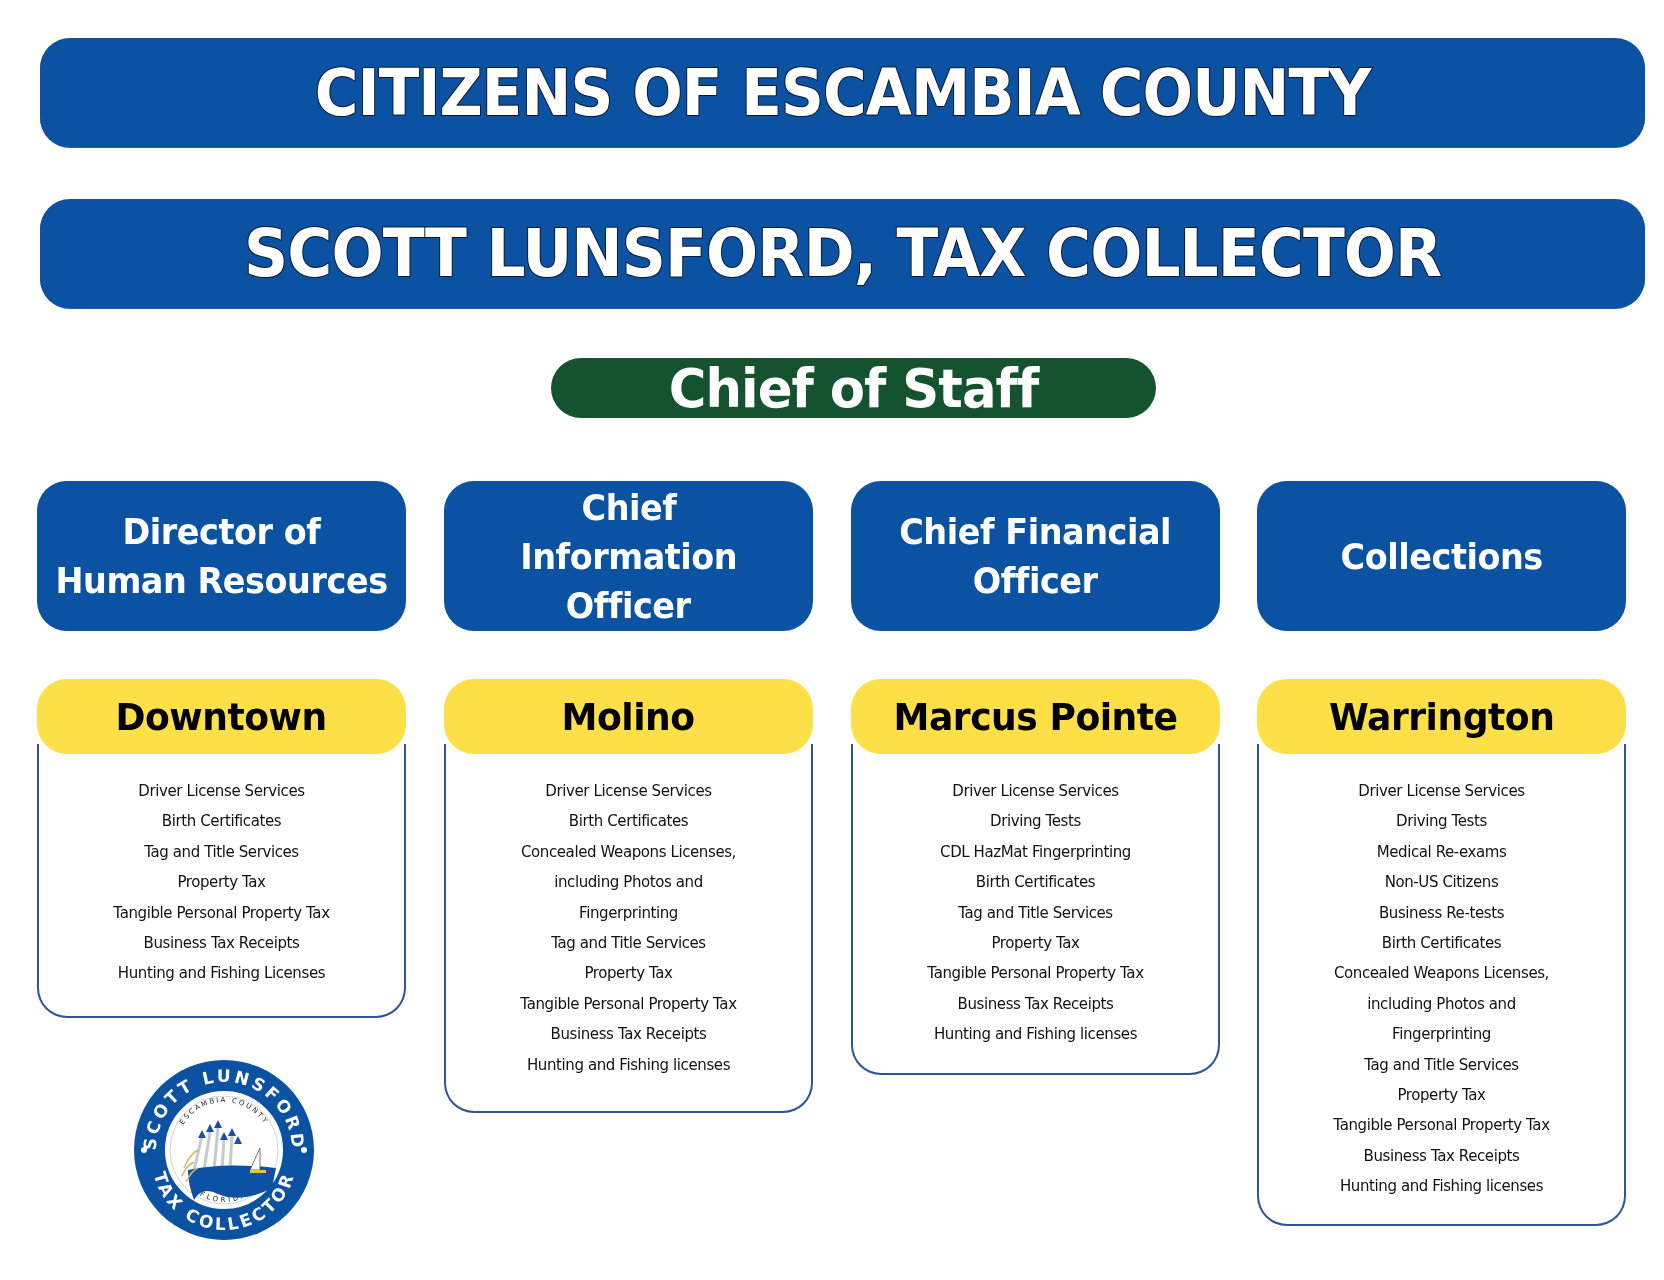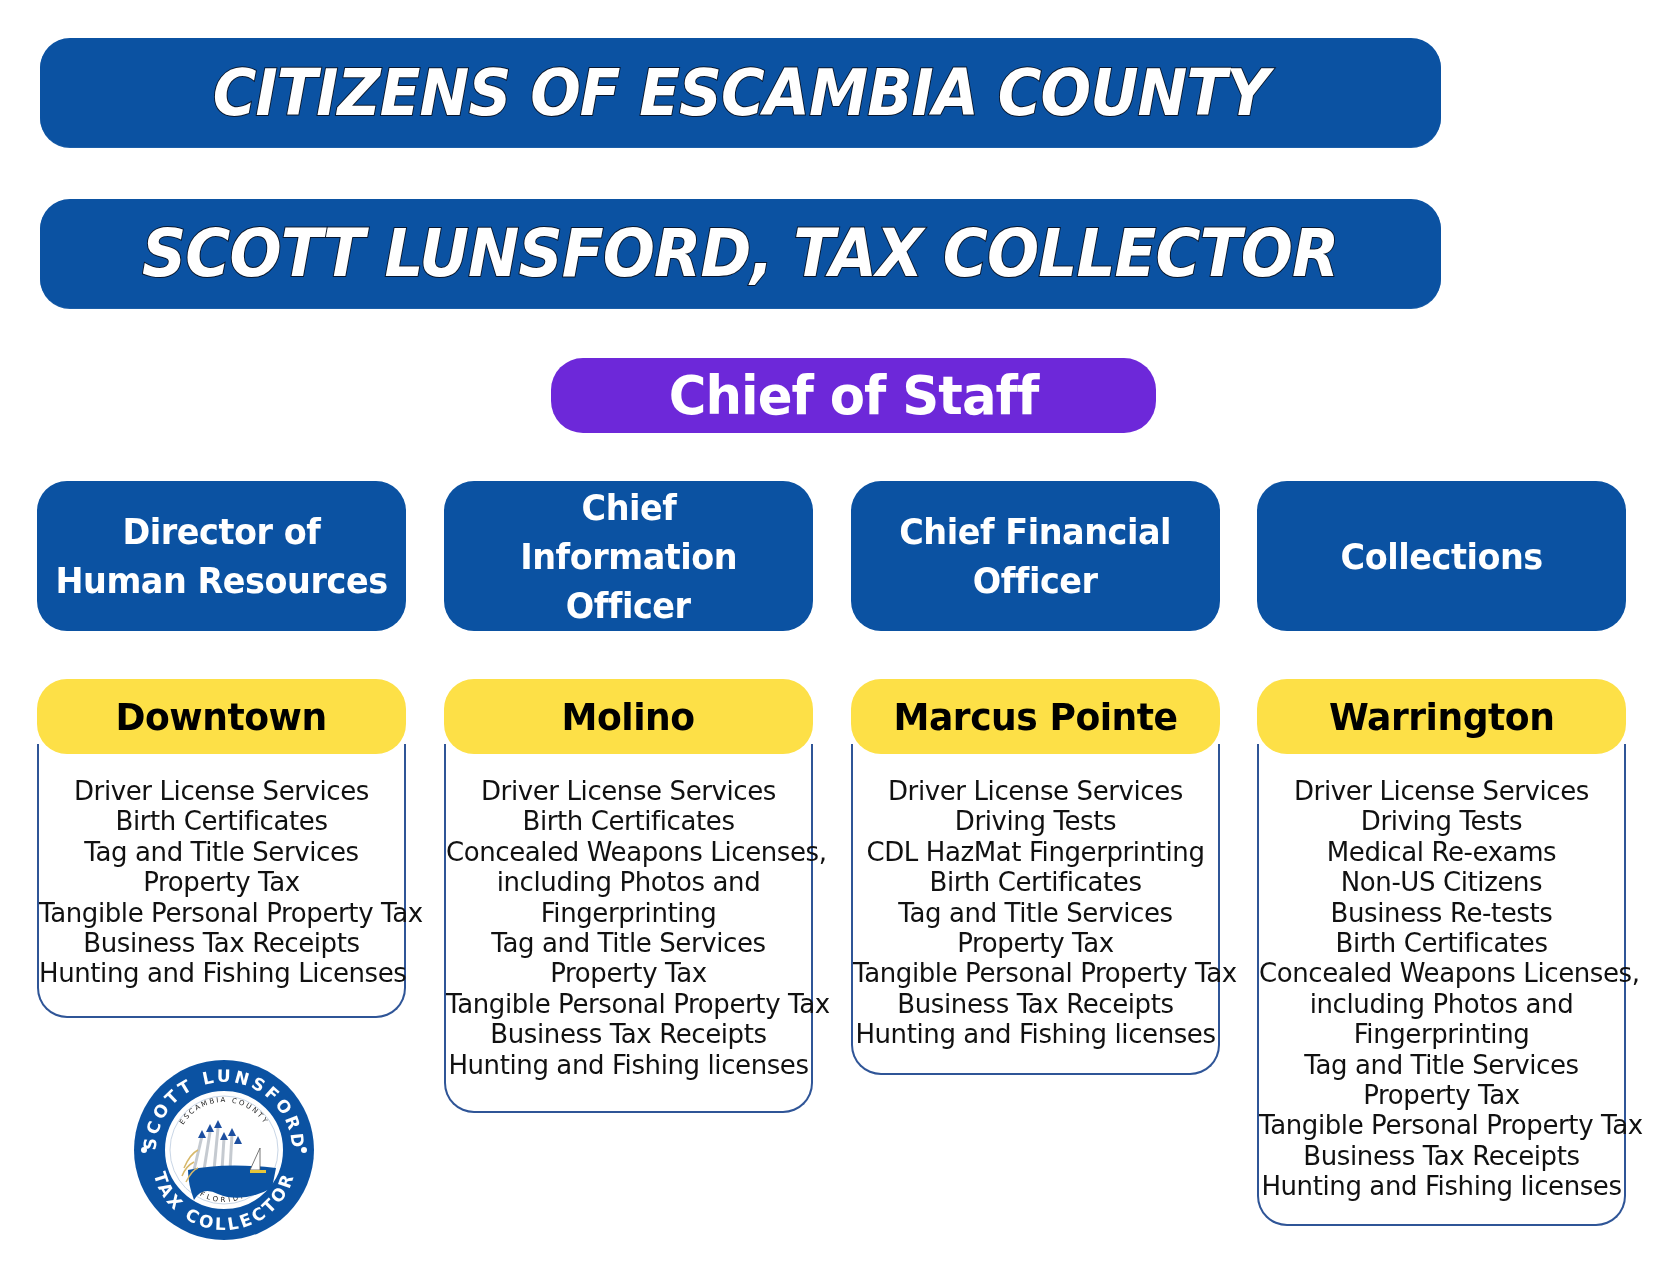--- a/index.html
+++ b/index.html
@@ -1,41 +1,40 @@
 <!DOCTYPE html>
 <html><head>
 <meta charset="utf-8">
 <style>
   html, body { margin: 0; padding: 0; }
   body {
     width: 1664px; height: 1280px; background: #ffffff; position: relative; overflow: hidden;
     font-family: "DejaVu Sans", "Liberation Sans", sans-serif;
   }
   .banner {
-    position: absolute; left: 40px; width: 1401px; height: 109px;
+    position: absolute; left: 40px; width: 1605px; height: 109px;
     background: #0b52a2; border-radius: 30px;
     display: flex; align-items: center; justify-content: center;
     box-shadow: 0 1px 0 #1d5fa8;
-    font-style: italic;
   }
   .banner span {
     font-family: "DejaVu Sans", sans-serif; font-weight: bold;
     font-size: 64px; color: #ffffff; letter-spacing: -1px;
     -webkit-text-stroke: 2px #0a1a33; paint-order: stroke fill;
     text-shadow: 0 0 1px #000;
     transform: scaleX(0.93);
     white-space: nowrap;
   }
   #banner-1 { top: 38px; }
   #banner-2 { top: 199px; text-align: center; }
   #banner-2 span { font-size: 66px; }
 
   .chief-staff {
-    position: absolute; left: 551px; top: 358px; width: 605px; height: 75px;
-    background: #6d28d9; border-radius: 32px;
+    position: absolute; left: 551px; top: 358px; width: 605px; height: 60px;
+    background: #14532d; border-radius: 32px;
     display: flex; align-items: center; justify-content: center;
   }
   .chief-staff span {
     color: #ffffff; font-weight: bold; font-size: 54px; letter-spacing: -1px;
     transform: scaleX(0.95); white-space: nowrap;
   }
   .dept {
     position: absolute; top: 481px; width: 369px; height: 150px;
     background: #0b52a2; border-radius: 30px;
     display: flex; flex-direction: column; align-items: center; justify-content: center;
@@ -56,21 +55,21 @@
     position: absolute; top: 679px; width: 369px; height: 75px;
     background: #fde047; border-radius: 30px;
     display: flex; align-items: center; justify-content: center; z-index: 2;
   }
   .site-header span {
     color: #000000; font-weight: bold; font-size: 38px; letter-spacing: -0.5px;
     transform: scaleX(0.95); white-space: nowrap;
   }
   .services {
     list-style: none; margin: 0; padding: 28px 0 0 0;
-    text-align: center; font-size: 26px; line-height: 30.4px; color: #111111;
+    text-align: center; font-size: 15px; line-height: 30.4px; color: #111111;
   }
   .services li { white-space: nowrap; letter-spacing: -0.4px; }
 
   .logo { position: absolute; left: 132px; top: 1058px; width: 184px; height: 184px; }
 </style>
 </head>
 <body>
 
 <div class="banner" id="banner-1">
   <span>CITIZENS OF ESCAMBIA COUNTY</span>

